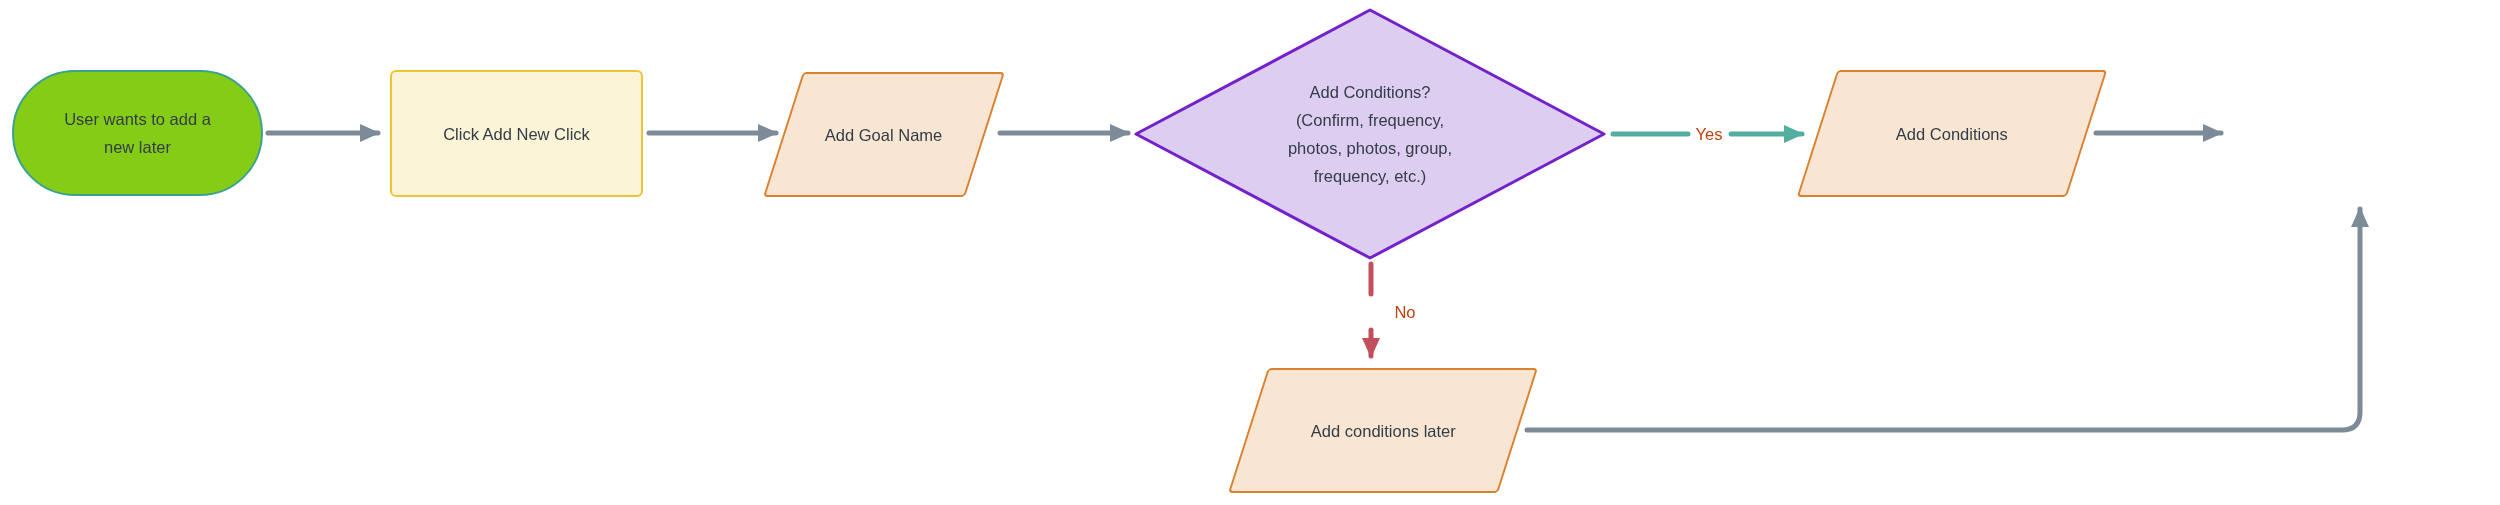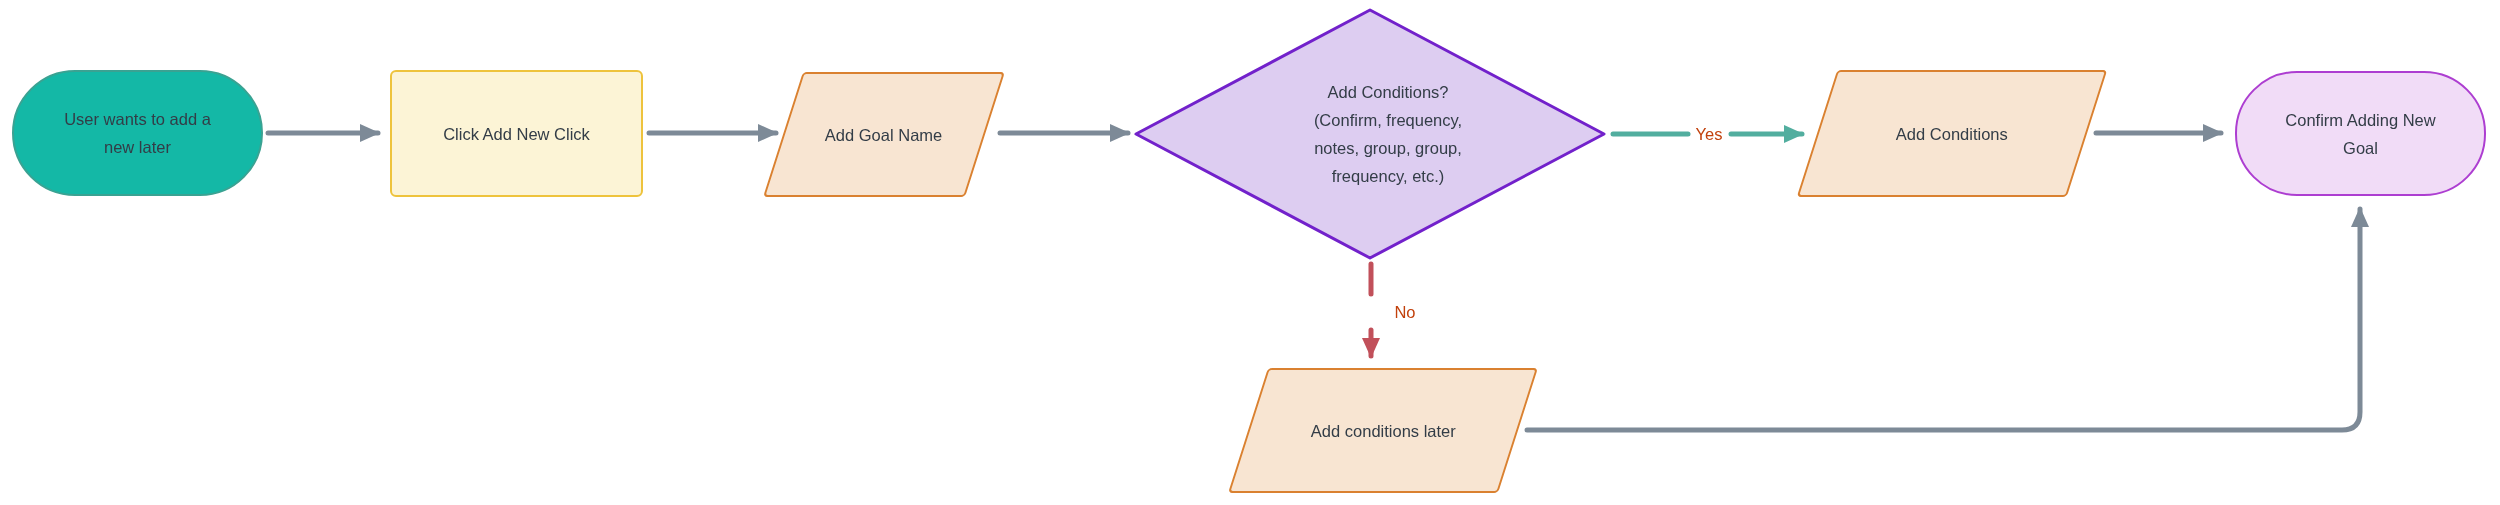--- a/index.html
+++ b/index.html
@@ -31,21 +31,21 @@
     display: flex;
     align-items: center;
     justify-content: center;
     text-align: center;
     font-size: 16.5px;
     line-height: 28px;
     box-sizing: border-box;
   }
   .stadium-start {
     left: 12px; top: 70px; width: 251px; height: 126px;
-    background: #14b8a6;
+    background: #84cc16;
     border: 2px solid #3aa292;
     border-radius: 63px;
   }
   .rect-click {
     left: 390px; top: 70px; width: 253px; height: 127px;
     background: #fcf4d6;
     border: 2px solid #eec33c;
     border-radius: 6px;
   }
   .para {
@@ -59,21 +59,21 @@
   .para-addcond  { left: 1817px; top: 70px;  width: 270px; height: 127px; }
   .para-later    { left: 1248px; top: 368px; width: 270px; height: 125px; }
 
   .diamond-wrap {
     position: absolute;
     left: 1130px; top: 4px; width: 480px; height: 260px;
   }
   .diamond-wrap svg { position: absolute; left: 0; top: 0; }
   .diamond-text {
     position: absolute;
-    left: 18px; top: 0; width: 100%; height: 100%;
+    left: 0; top: 0; width: 100%; height: 100%;
     display: flex; flex-direction: column;
     align-items: center; justify-content: center;
     text-align: center;
     font-size: 16.5px;
     line-height: 28px;
   }
   .stadium-confirm {
     left: 2235px; top: 71px; width: 251px; height: 125px;
     background: #f1dcf7;
     border: 2px solid #ad3ed1;
@@ -138,37 +138,31 @@
     <span class="para-label">Add Goal Name</span>
   </div>
 
   <div class="diamond-wrap">
     <svg width="480" height="260" viewBox="0 0 480 260" xmlns="http://www.w3.org/2000/svg">
       <polygon points="240,6 474,130 240,254 6,130" fill="#ddcdf1" stroke="#7221cb" stroke-width="3" stroke-linejoin="round"></polygon>
     </svg>
     <div class="diamond-text">
       <span class="node-line">Add Conditions?</span>
       <span class="node-line">(Confirm, frequency,</span>
-      <span class="node-line">notes, group, group,</span>
+      <span class="node-line">photos, photos, group,</span>
       <span class="node-line">frequency, etc.)</span>
     </div>
   </div>
 
   <div class="edge-label label-yes">Yes</div>
 
   <div class="node para para-addcond">
     <span class="para-label">Add Conditions</span>
   </div>
 
-  <div class="node stadium-confirm">
-    <div>
-      <span class="node-line">Confirm Adding New</span>
-      <span class="node-line">Goal</span>
-    </div>
-  </div>
 
   <div class="edge-label label-no">No</div>
 
   <div class="node para para-later">
     <span class="para-label">Add conditions later</span>
   </div>
 
 </div>
 
 </body></html>

